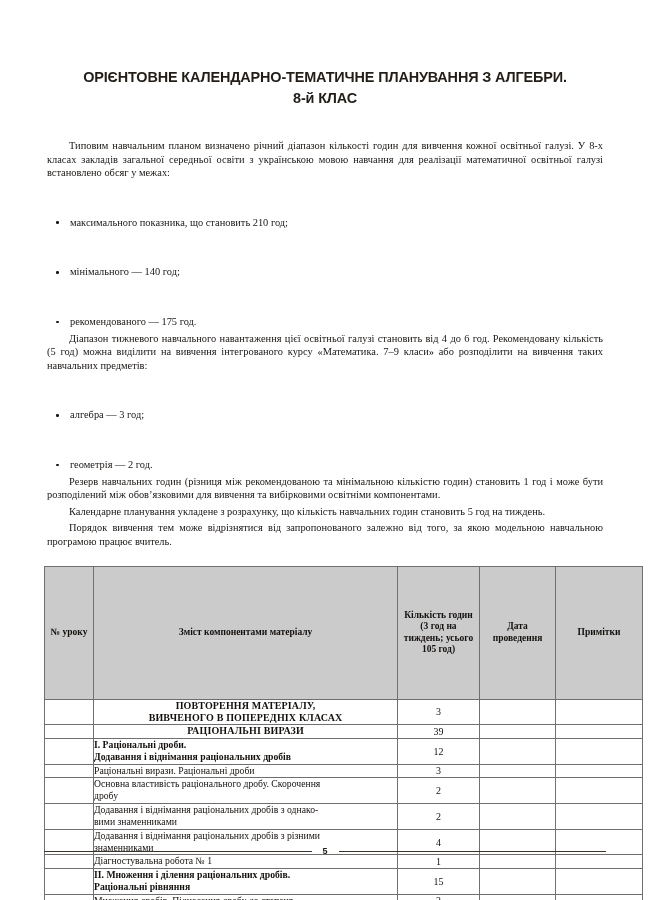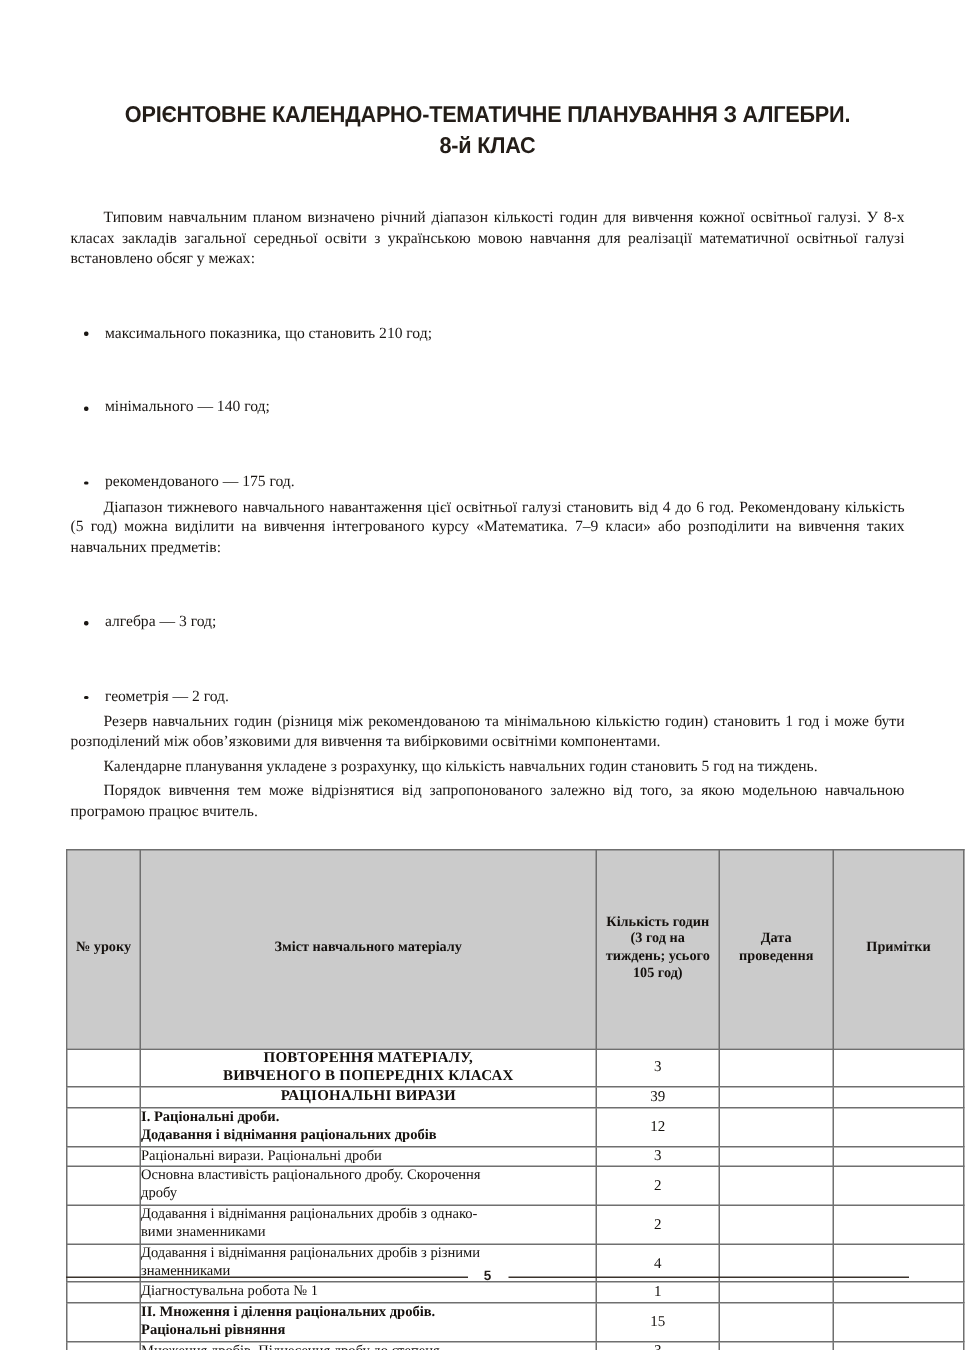--- a/index.html
+++ b/index.html
@@ -181,21 +181,21 @@
     <p>Порядок вивчення тем може відрізнятися від запропонованого залежно від того, за якою модельною навчальною програмою працює вчитель.</p>
   </div>
 
   <table class="plan-table">
     <thead>
       <tr>
         <th class="col-num">
           <span class="line">№</span>
           <span class="line">уроку</span>
         </th>
-        <th class="col-content">Зміст навчального матеріалу</th>
+        <th class="col-content">Зміст компонентами матеріалу</th>
         <th class="col-hours">
           <span class="line">Кількість</span>
           <span class="line">годин</span>
           <span class="line">(3 год</span>
           <span class="line">на тиждень;</span>
           <span class="line">усього</span>
           <span class="line">105 год)</span>
         </th>
         <th class="col-date">
           <span class="line">Дата</span>

